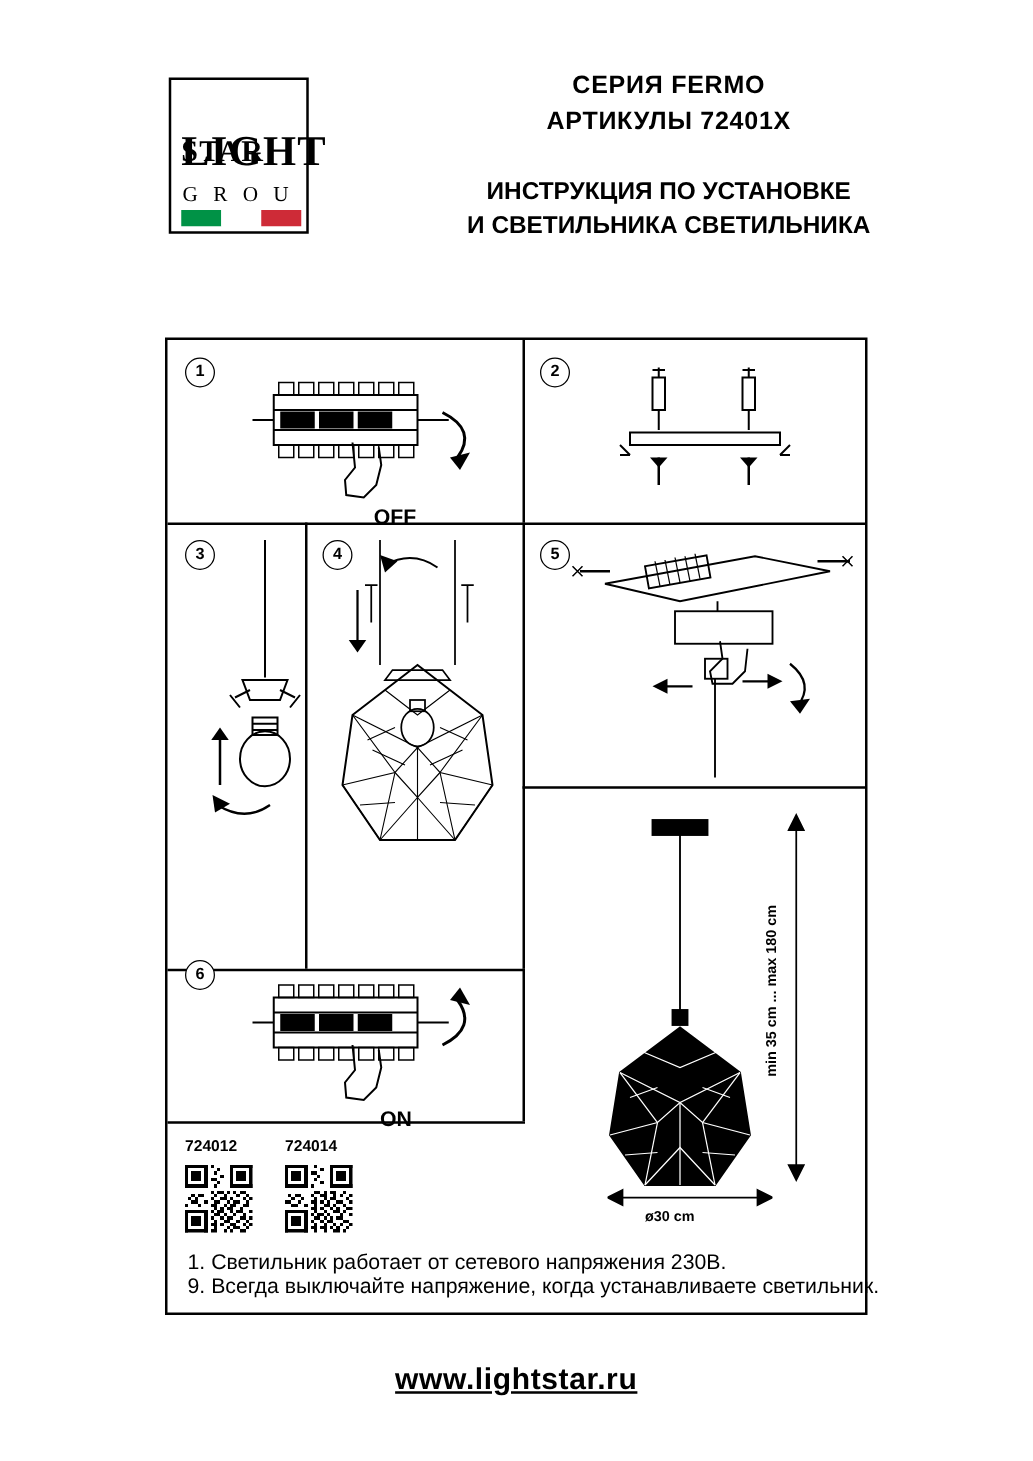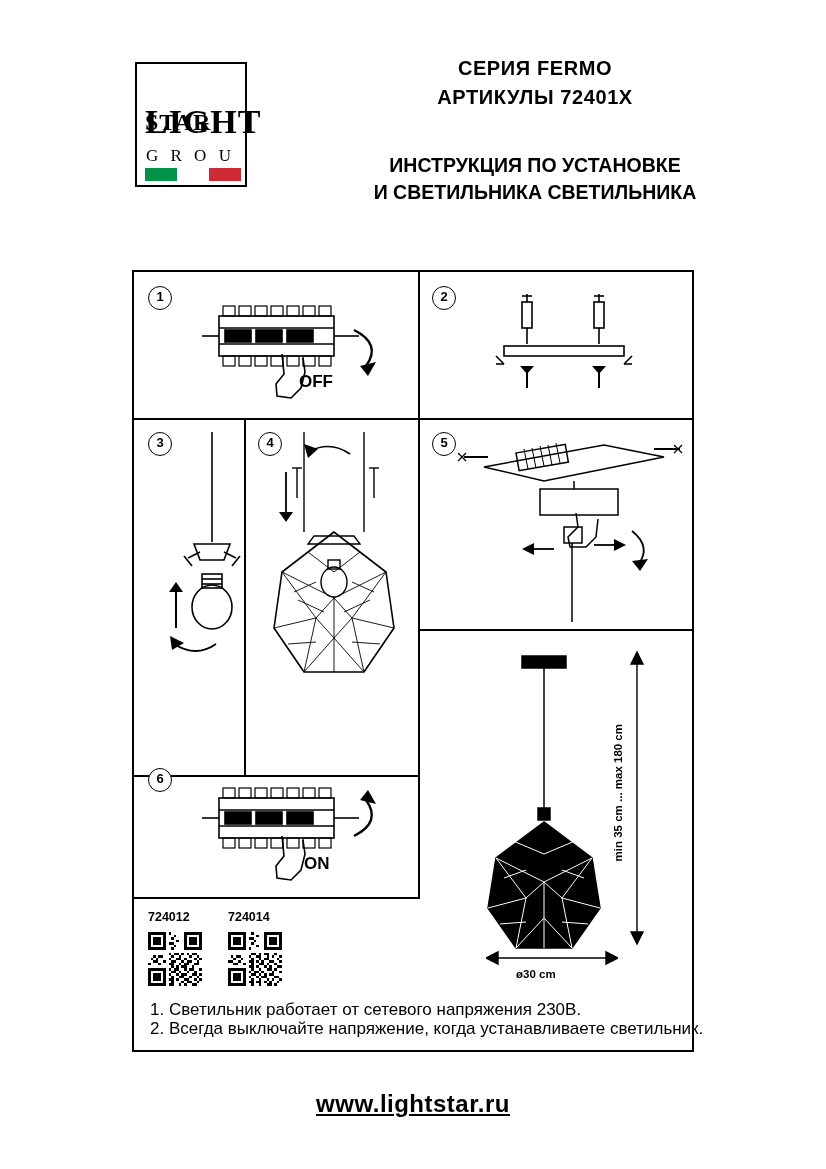--- a/index.html
+++ b/index.html
@@ -80,21 +80,21 @@
     letter-spacing: 0.6px;
     line-height: 27px;
   }
   .head-line2 {
     font-size: 20px;
     font-weight: bold;
     letter-spacing: 0.6px;
     line-height: 30px;
   }
   .head-line3 {
-    margin-top: 40px;
+    margin-top: 28px;
     font-size: 19.5px;
     font-weight: bold;
     line-height: 27px;
   }
 
   
   .frame {
     position: absolute;
     left: 132px; top: 270px;
     width: 562px; height: 782px;
@@ -113,20 +113,21 @@
     font-size: 13px;
     font-weight: bold;
     text-align: center;
     line-height: 20px;
     background: #fff;
   }
   .lbl {
     position: absolute;
     font-size: 17px;
     font-weight: bold;
+    margin-top: 32px;
   }
 
   
   .code-label {
     position: absolute;
     font-size: 12.5px;
     font-weight: bold;
   }
   .qr {
     position: absolute;
@@ -635,16 +636,16 @@
         <rect x="12" y="20" width="1" height="1"></rect>
       <rect x="15" y="20" width="2" height="1"></rect>
         <rect x="18" y="20" width="1" height="1"></rect>
     </g>
   </svg>
 
 </div>
 
 <div class="notes">
   <div>1. Светильник работает от сетевого напряжения 230В.</div>
-  <div>2. Всегда выключайте напряжение, когда устанавливаете светильник.</div>
+  <div>9. Всегда выключайте напряжение, когда устанавливаете светильник.</div>
 </div>
 
 <div class="footer">www.lightstar.ru</div>
 
 </body></html>

